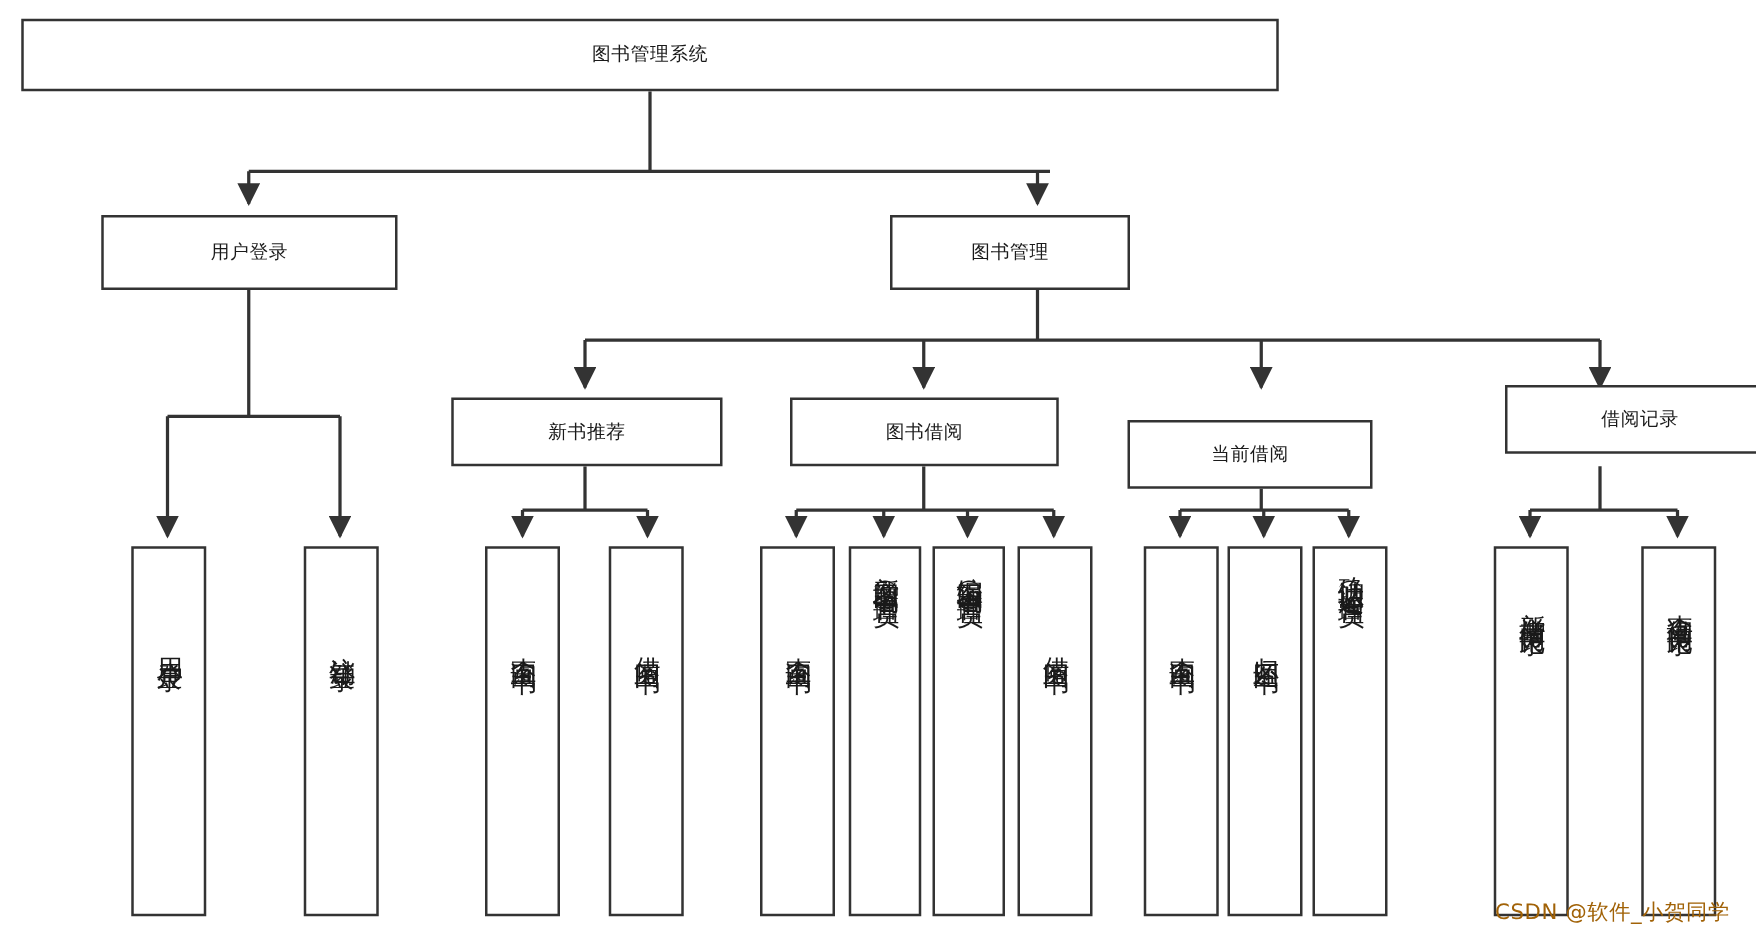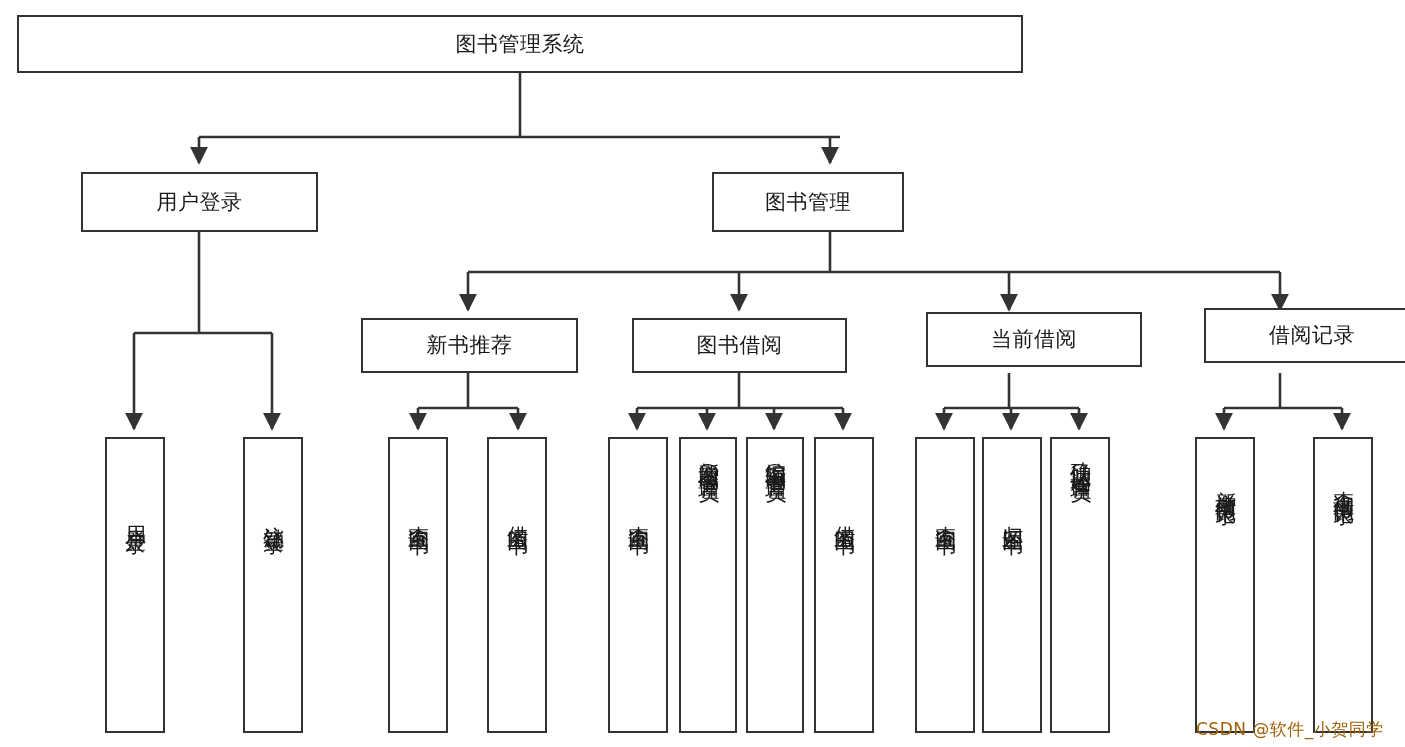--- a/index.html
+++ b/index.html
@@ -30,21 +30,21 @@
     position: absolute;
     box-sizing: border-box;
     background: #ffffff;
     border: 2.5px solid #333333;
     display: flex;
     align-items: center;
     justify-content: center;
     color: #111111;
   }
   .node .label {
-    font-size: 21px;
+    font-size: 15px;
     line-height: 1.15;
     letter-spacing: 0.5px;
     white-space: nowrap;
     color: #1a1a1a;
   }
   .node.vertical {
     align-items: flex-start;
     justify-content: center;
     padding-top: 8px;
   }
@@ -133,21 +133,21 @@
   <div class="node" style="left:712px; top:172px; width:192px; height:60px;">
     <span class="label">图书管理</span>
   </div>
 
   <div class="node" style="left:361px; top:318px; width:217px; height:55px;text-align:right;">
     <span class="label">新书推荐</span>
   </div>
   <div class="node" style="left:632px; top:318px; width:215px; height:55px;">
     <span class="label">图书借阅</span>
   </div>
-  <div class="node" style="left:902px; top:312px; width:216px; height:55px;margin-left:24px;">
+  <div class="node" style="left:902px; top:336px; width:196px; height:55px;">
     <span class="label">当前借阅</span>
   </div>
   <div class="node" style="left:1172px; top:308px; width:216px; height:55px;margin-left:32px;">
     <span class="label">借阅记录</span>
   </div>
 
   <div class="node vertical" style="left:105px; top:437px; width:60px; height:296px; padding-top:70px;">
     <span class="label">用户登录</span>
   </div>
   <div class="node vertical" style="left:243px; top:437px; width:60px; height:296px; padding-top:70px;">

